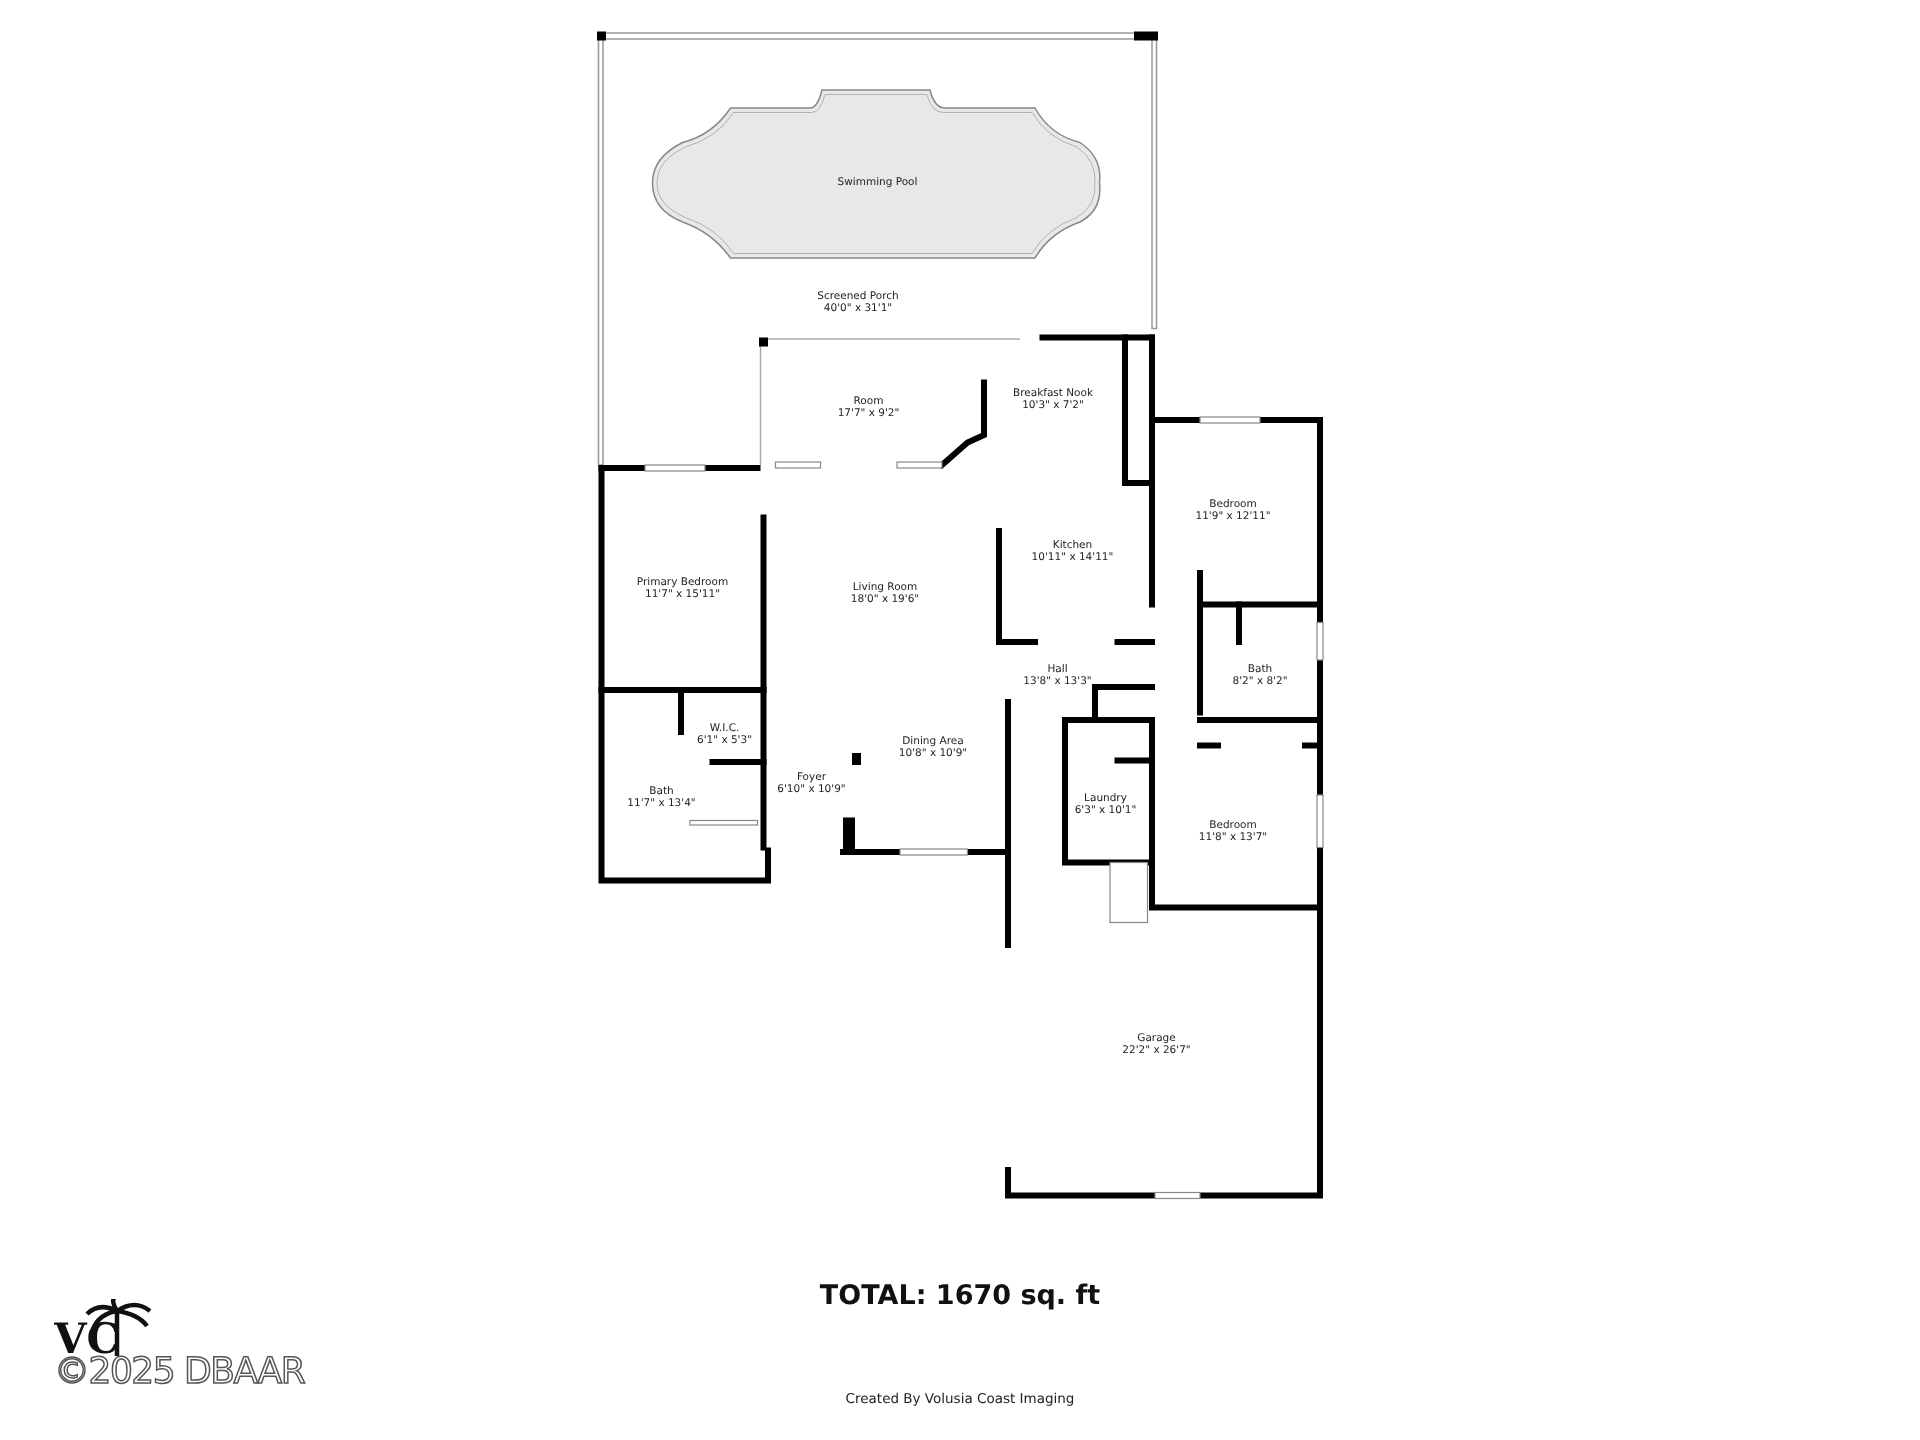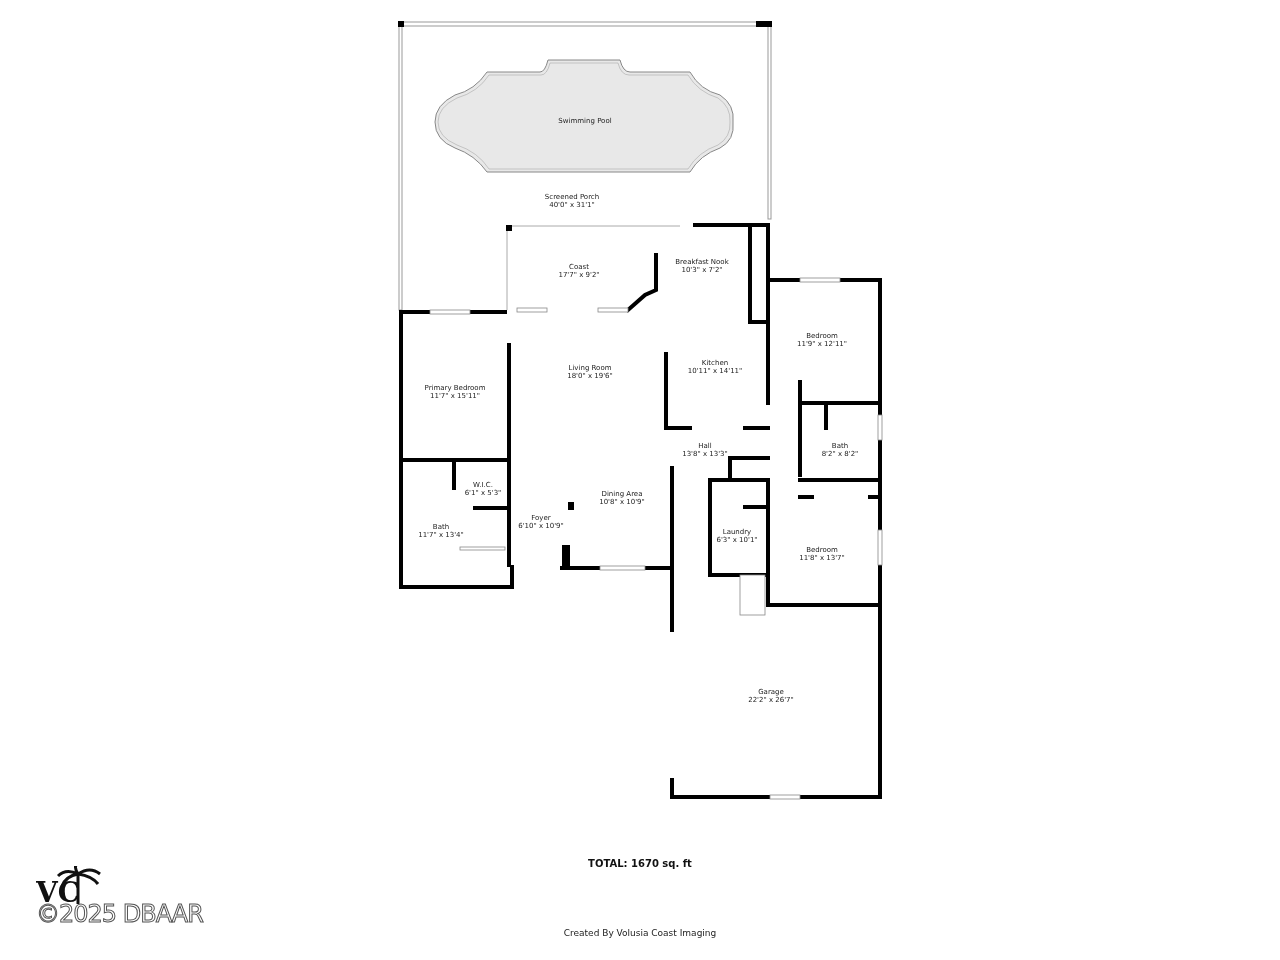--- a/index.html
+++ b/index.html
@@ -1,21 +1,21 @@
 <!DOCTYPE html>
 <html><head>
 <meta charset="utf-8">
 <style>
   html,body{margin:0;padding:0;background:#ffffff;}
   body{width:1280px;height:960px;position:relative;overflow:hidden;font-family:"DejaVu Sans","Liberation Sans",sans-serif;}
   #plan{position:absolute;left:0;top:0;width:1280px;height:960px;}
   .room-label{position:absolute;font-size:7px;line-height:8px;color:#222;text-align:center;white-space:nowrap;transform:translate(-50%,-50%);}
   .room-label span{display:block;}
   .summary{position:absolute;left:340px;top:857px;width:600px;text-align:center;color:#111;font-size:12px;line-height:14px;}
-  .summary .total{font-weight:bold;font-size:10px;}
+  .summary .total{font-weight:bold;font-size:18px;}
   .credit{position:absolute;left:440px;top:928px;width:400px;text-align:center;font-size:9px;color:#222;}
   .watermark{position:absolute;left:0;top:900px;font-family:"DejaVu Sans",sans-serif;font-size:24px;color:#fff;-webkit-text-stroke:1px #555;letter-spacing:-1px;padding-left:36px;}
   .logo{position:absolute;left:36px;top:866px;}
 </style>
 </head>
 <body>
 
 <svg id="plan" width="1280" height="960" viewBox="0 0 1280 960">
 
   <g fill="none" stroke="#999" stroke-width="1">
@@ -102,40 +102,40 @@
 
 <div id="labels">
     <div class="room-label" style="left: 585px; top: 121px;">
       <span>Swimming Pool</span>
     </div>
     <div class="room-label" style="left: 572px; top: 201px;">
       <span>Screened Porch</span>
       <span>40'0" x 31'1"</span>
     </div>
     <div class="room-label" style="left: 579px; top: 271px;">
-      <span>Coast</span>
+      <span>Room</span>
       <span>17'7" x 9'2"</span>
     </div>
     <div class="room-label" style="left: 702px; top: 266px;">
       <span>Breakfast Nook</span>
       <span>10'3" x 7'2"</span>
     </div>
     <div class="room-label" style="left: 822px; top: 340px;">
       <span>Bedroom</span>
       <span>11'9" x 12'11"</span>
     </div>
     <div class="room-label" style="left: 715px; top: 367px;">
       <span>Kitchen</span>
       <span>10'11" x 14'11"</span>
     </div>
     <div class="room-label" style="left: 455px; top: 392px;">
       <span>Primary Bedroom</span>
       <span>11'7" x 15'11"</span>
     </div>
-    <div class="room-label" style="left: 590px; top: 372px;">
+    <div class="room-label" style="left: 590px; top: 395px;">
       <span>Living Room</span>
       <span>18'0" x 19'6"</span>
     </div>
     <div class="room-label" style="left: 705px; top: 450px;">
       <span>Hall</span>
       <span>13'8" x 13'3"</span>
     </div>
     <div class="room-label" style="left: 840px; top: 450px;">
       <span>Bath</span>
       <span>8'2" x 8'2"</span>

